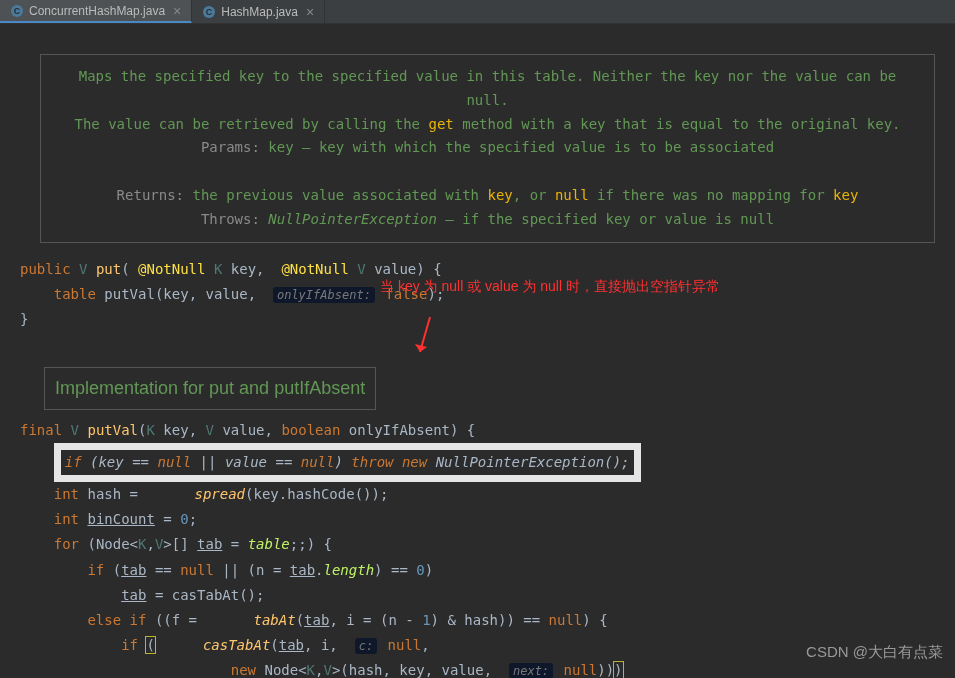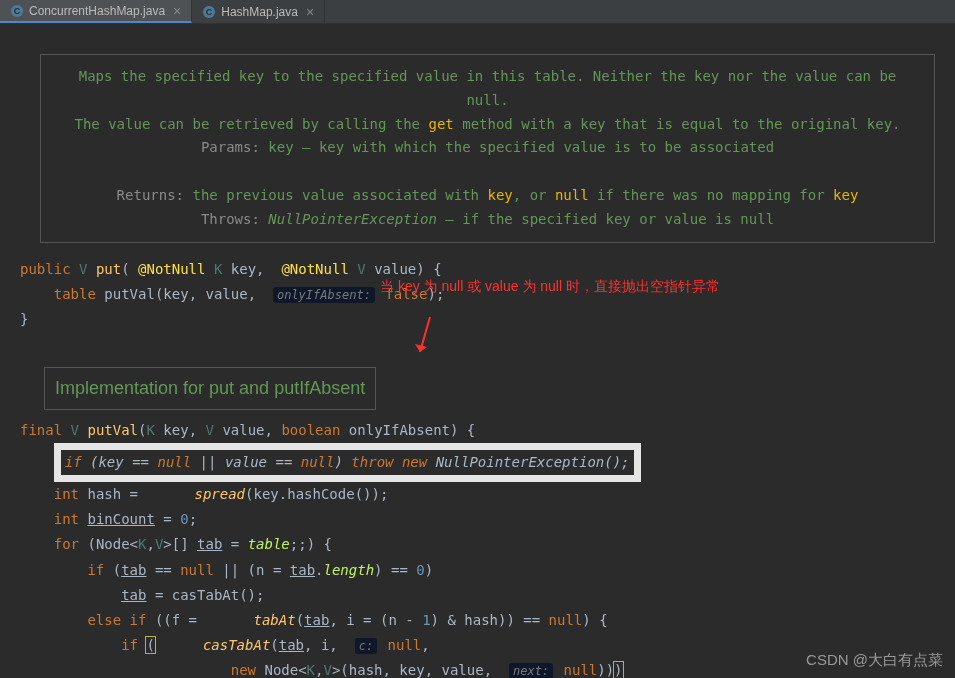--- a/index.html
+++ b/index.html
@@ -146,21 +146,21 @@
     }
     .arrow {
       position: absolute;
       top: 288px;
       left: 415px;
       width: 30px;
       height: 50px;
     }
     .watermark {
       position: absolute;
-      bottom: 8px;
+      bottom: 16px;
       right: 12px;
       color: #999;
       font-family: sans-serif;
       font-size: 15px;
     }
     .match-bracket {
       border: 1px solid #bbb529;
       margin: -1px;
     }
   </style>

